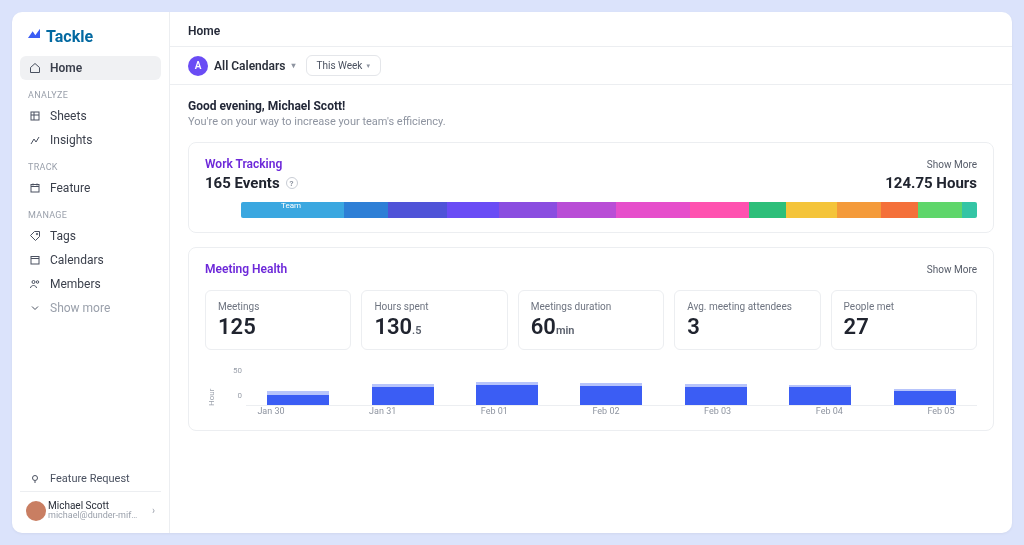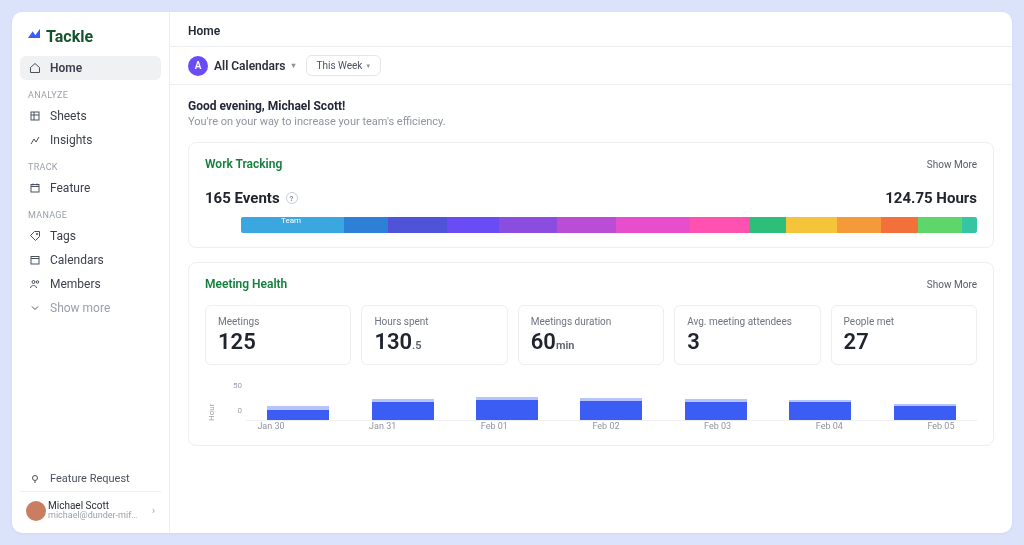--- a/index.html
+++ b/index.html
@@ -27,21 +27,21 @@
     flex-direction: column;
     padding: 10px 8px;
   }
   .logo {
     display: flex;
     align-items: center;
     gap: 4px;
     padding: 4px 6px 10px;
     font-weight: 700;
     font-size: 16px;
-    color: #14532d;
+    color: #0369a1;
   }
   .logo-mark { color: #3b5df4; font-size: 16px; }
   .nav-item {
     display: flex;
     align-items: center;
     gap: 8px;
     padding: 5px 8px;
     border-radius: 6px;
     font-size: 12px;
     color: #3a3f4b;
@@ -103,25 +103,25 @@
   .content { padding: 14px 18px; overflow:auto; }
   .greeting { font-size: 12px; font-weight:700; color:#232838; }
   .subgreeting { font-size: 11px; color:#8e94a0; margin-top:2px; }
   .card {
     border:1px solid #eceef1; border-radius:8px;
     padding:14px 16px; margin-top:14px;
   }
   .card-head {
     display:flex; align-items:center; justify-content:space-between;
   }
-  .card-title { font-size:12px; font-weight:600; color:#15803d; }
+  .card-title { font-size:12px; font-weight:600; color:#6d28d9; }
   .show-more { font-size:10px; color:#555b68; cursor:pointer; }
   .wt-row {
     display:flex; justify-content:space-between; align-items:center;
-    margin-top:18px;
+    margin-top:3px;
   }
   .wt-events { font-size:15px; font-weight:700; color:#20242f; display:flex; align-items:center; gap:6px;}
   .info-dot {
     width:12px;height:12px;border-radius:50%;border:1px solid #c9cdd5;
     font-size:8px;color:#8e94a0;display:inline-flex;align-items:center;justify-content:center;
   }
   .wt-hours { font-size:15px; font-weight:700; color:#20242f; }
   .bar { display:flex; height:16px; border-radius:2px; overflow:hidden; margin-top:10px; }
   .seg { height:100%; }
   .bar-label {

